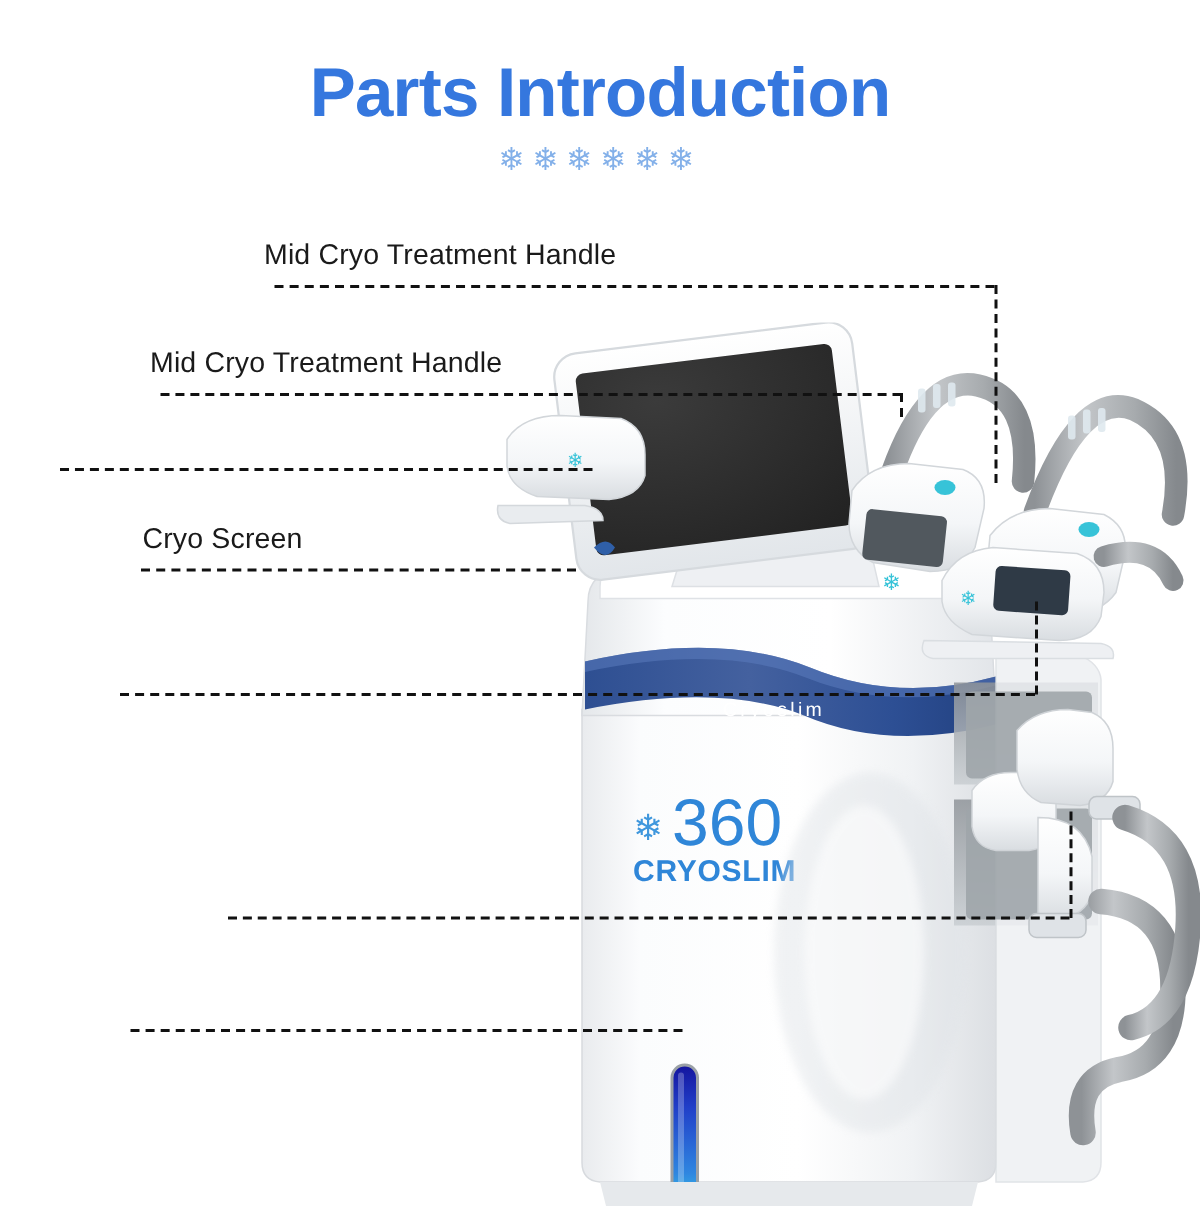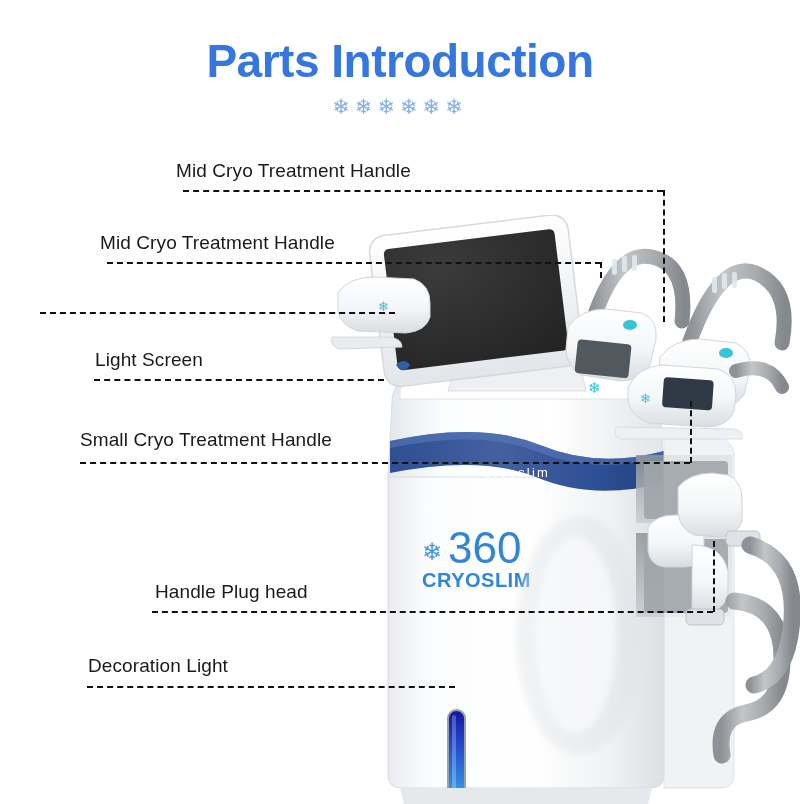--- a/index.html
+++ b/index.html
@@ -255,27 +255,24 @@
   <div class="label" style="left:176px; top:160px;">Mid Cryo Treatment Handle</div>
   <div class="lead-h" style="left:183px; top:190px; width:480px;"></div>
   <div class="lead-v" style="left:663px; top:190px; height:132px;"></div>
 
   <div class="label" style="left:100px; top:232px;">Mid Cryo Treatment Handle</div>
   <div class="lead-h" style="left:107px; top:262px; width:494px;"></div>
   <div class="lead-v" style="left:600px; top:262px; height:16px;"></div>
 
   <div class="lead-h" style="left:40px; top:312px; width:355px;"></div>
 
-  <div class="label" style="left:95px; top:349px;">Light Screen</div>
+  <div class="label" style="left:95px; top:349px;">Cryo Screen</div>
   <div class="lead-h" style="left:94px; top:379px; width:290px;"></div>
 
-  <div class="label" style="left:80px; top:429px;">Small Cryo Treatment Handle</div>
   <div class="lead-h" style="left:80px; top:462px; width:610px;"></div>
   <div class="lead-v" style="left:690px; top:401px; height:62px;"></div>
 
-  <div class="label" style="left:155px; top:581px;">Handle Plug head</div>
   <div class="lead-h" style="left:152px; top:611px; width:561px;"></div>
   <div class="lead-v" style="left:713px; top:541px; height:71px;"></div>
 
-  <div class="label" style="left:88px; top:655px;">Decoration Light</div>
   <div class="lead-h" style="left:87px; top:686px; width:368px;"></div>
 
 </div>
 
 </body></html>

